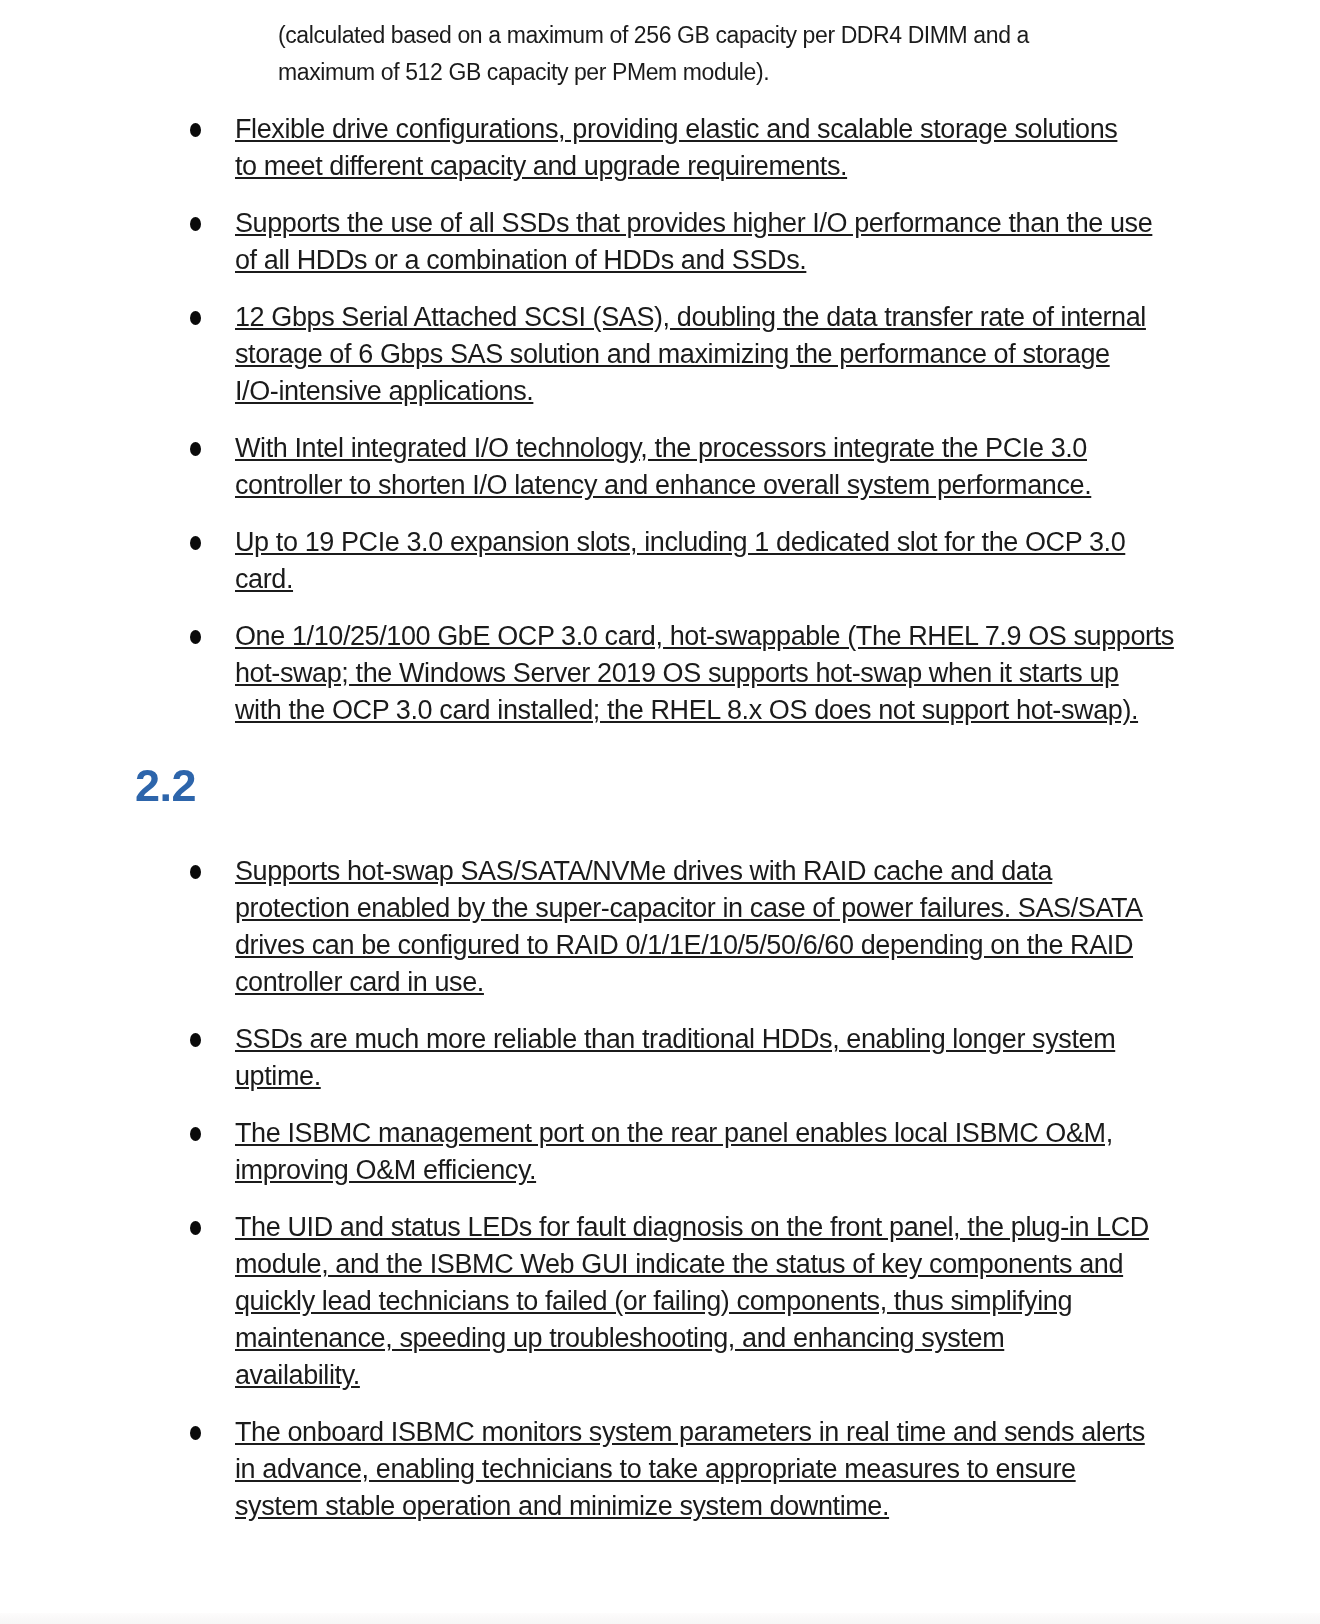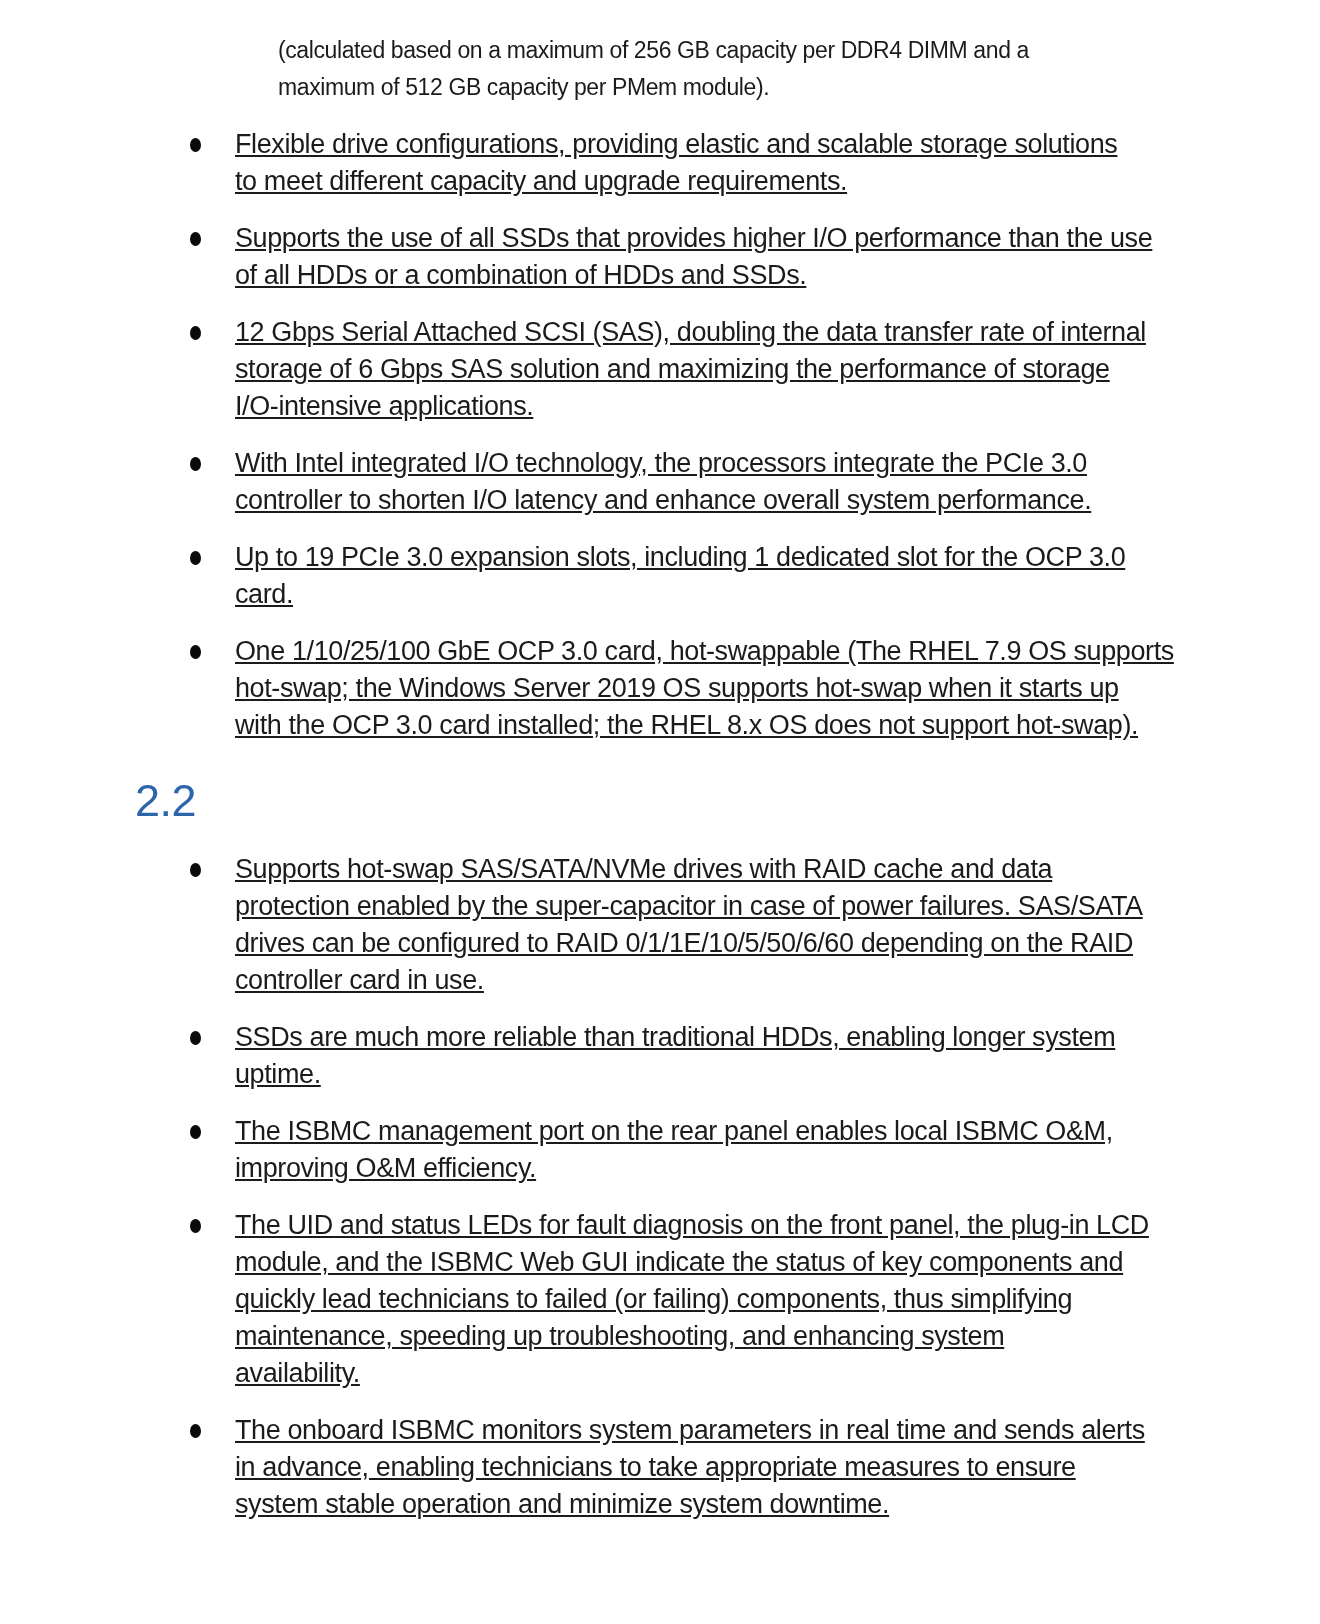--- a/index.html
+++ b/index.html
@@ -11,63 +11,63 @@
     color: var(--text, #1b1b1b);
     overflow: hidden;
   }
   .page {
     position: relative;
     width: 1320px;
     height: 1624px;
     background: #ffffff;
   }
   .cont-para {
-    margin: 32px 0 0 278px;
+    margin: 17px 0 0 278px;
     width: 900px;
     font-size: 23px;
     letter-spacing: -0.4px;
     line-height: 37px;
     white-space: pre-wrap;
   }
   ul.features {
     margin: 0;
     padding: 0;
     list-style: none;
   }
   ul.features li {
     position: relative;
     margin: 20px 0 0 235px;
     width: 940px;
     font-size: 27px;
     letter-spacing: -0.4px;
     line-height: 37px;
     text-decoration: underline;
   }
-  ul.features.bottom li:first-child { margin-top: 23px; }
+  ul.features.bottom li:first-child { margin-top: 40px; }
   .dot {
     position: absolute;
     left: -45px;
     top: 12px;
     width: 11px;
     height: 14px;
     border-radius: 50%;
     background: #0a0a0a;
   }
   .btext {
     display: block;
     white-space: pre-wrap;
   }
   h2.section-heading {
     display: flex;
     align-items: baseline;
     gap: 12px;
     margin: 30px 0 0 135px;
     font-size: 45px;
     line-height: 54px;
-    font-weight: 400;
+    font-weight: 700;
     letter-spacing: -0.5px;
     color: var(--accent, #2d65ab);
   }
   .page-gap {
     position: absolute;
     left: 0;
     bottom: 0;
     width: 100%;
     height: 28px;
     background: linear-gradient(180deg, #fdfcfc 0%, #f4f3f3 55%, #eceaea 100%);

